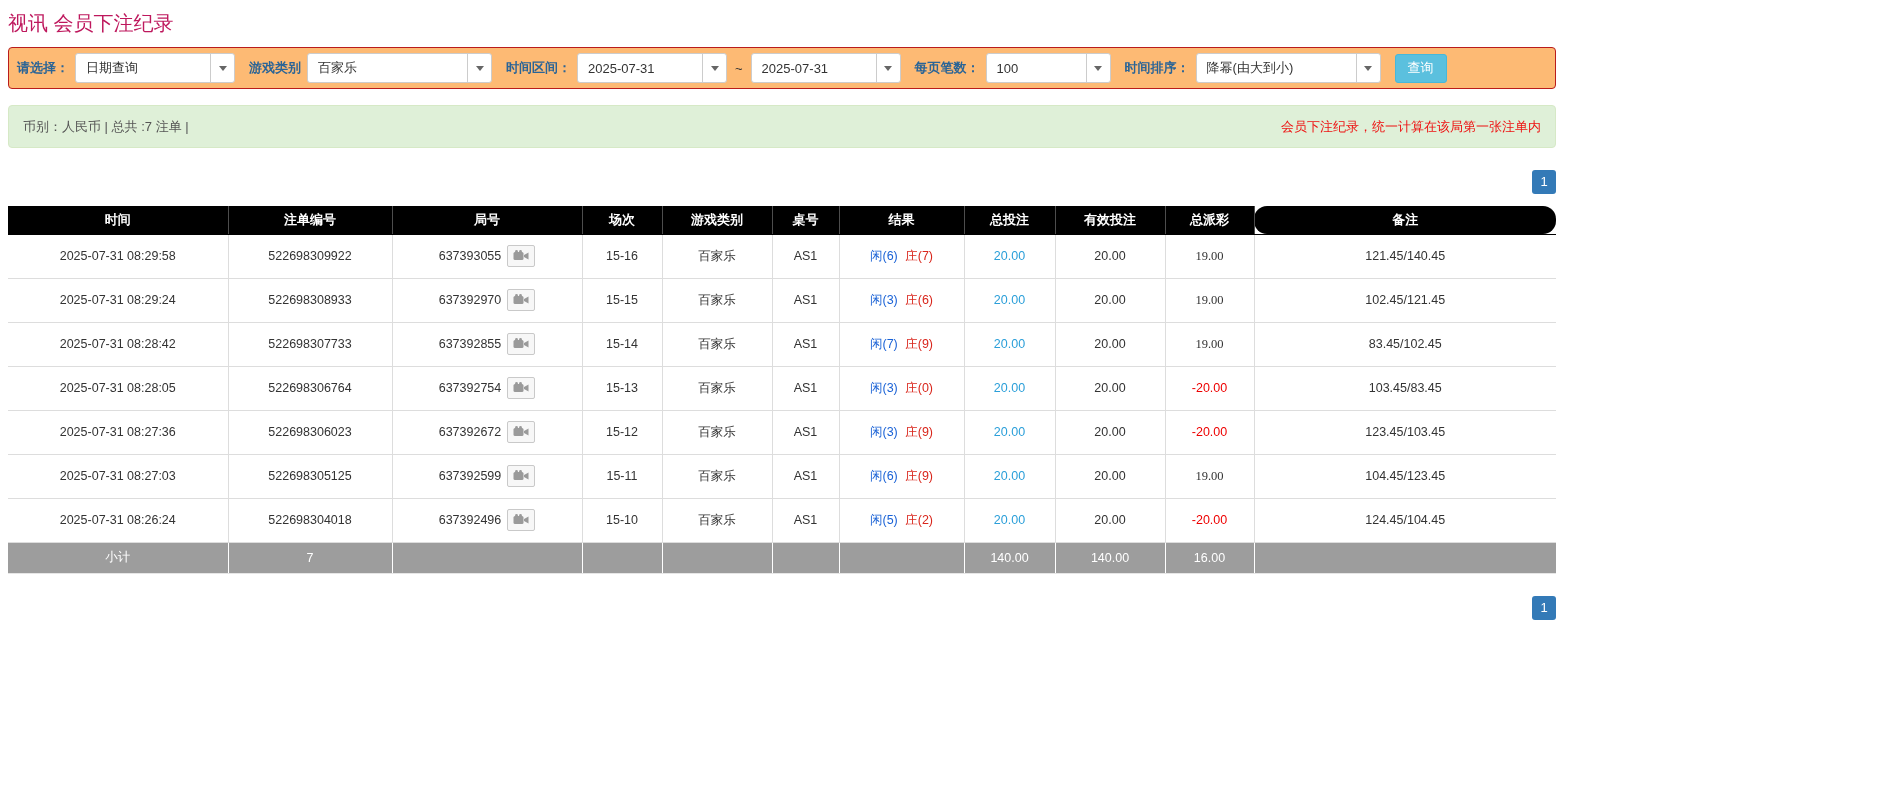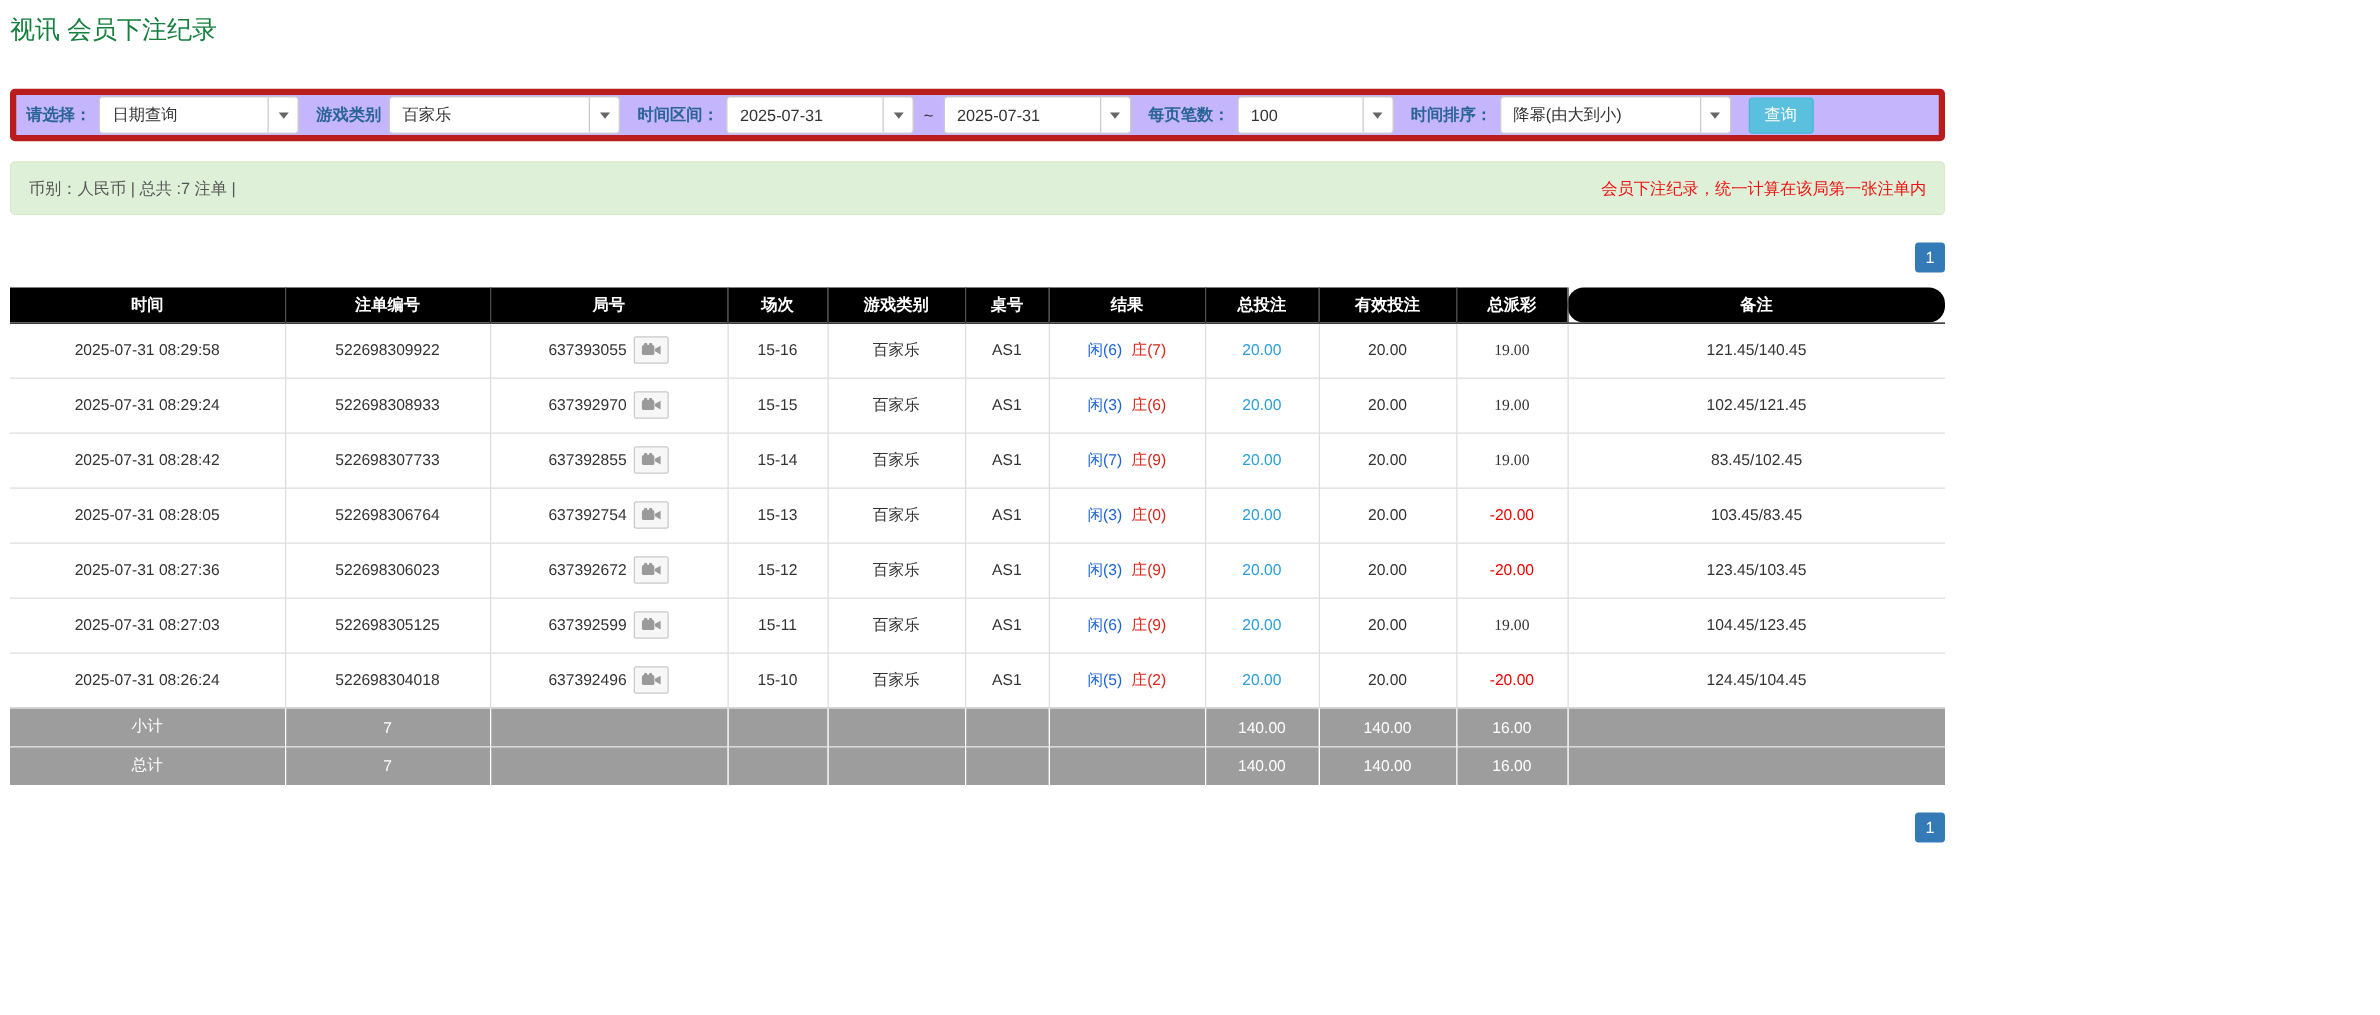--- a/index.html
+++ b/index.html
@@ -1,25 +1,25 @@
 <!DOCTYPE html>
 <html><head>
 <meta charset="utf-8">
 <style>
   * { box-sizing: border-box; margin: 0; padding: 0; }
   html, body { background: #fff; font-family: "Liberation Sans", "DejaVu Sans", sans-serif; color: #333; }
   body { width: 1904px; }
   .content { width: 1548px; margin: 0 0 0 8px; padding-top: 6px; }
 
-  .page-title { font-size: 20px; font-weight: normal; color: #15803d; padding: 4px 0 10px 0; }
+  .page-title { font-size: 20px; font-weight: normal; color: #be185d; padding: 4px 0 10px 0; }
 
   
   .filter-bar {
-    background: #c4b5fd; border: 5px solid #b91c1c; border-radius: 4px;
-    padding: 5px 8px; display: flex; align-items: center; gap: 6px; height: 42px; margin-top: 24px;
+    background: #fdba74; border: 1px solid #b91c1c; border-radius: 4px;
+    padding: 5px 8px; display: flex; align-items: center; gap: 6px; height: 42px;
   }
   .flabel { color: #2a6496; font-weight: bold; font-size: 13px; white-space: nowrap; margin-left: 8px; }
   .flabel:first-child { margin-left: 0; }
   .tilde { color: #333; font-size: 13px; padding: 0 2px; }
   .select {
     background: #fff; border: 1px solid #ccc; border-radius: 3px; height: 30px;
     display: inline-flex; align-items: stretch; cursor: pointer; min-width: 0;
   }
   .sel-text { font-size: 13px; color: #333; padding: 0 10px; display: flex; align-items: center; flex: 1; white-space: nowrap; }
   .caret-box { width: 24px; border-left: 1px solid #ccc; display: flex; align-items: center; justify-content: center; }
@@ -394,33 +394,20 @@
         <td></td>
         <td></td>
         <td></td>
         <td></td>
         <td></td>
         <td>140.00</td>
         <td>140.00</td>
         <td>16.00</td>
         <td></td>
       </tr>
-      <tr class="sum-row last">
-        <td>总计</td>
-        <td>7</td>
-        <td></td>
-        <td></td>
-        <td></td>
-        <td></td>
-        <td></td>
-        <td>140.00</td>
-        <td>140.00</td>
-        <td>16.00</td>
-        <td></td>
-      </tr>
     </tbody>
   </table>
 
   <div class="pager bottom">
     <a class="page-btn">1</a>
   </div>
 
 </div>
 
 </body></html>

